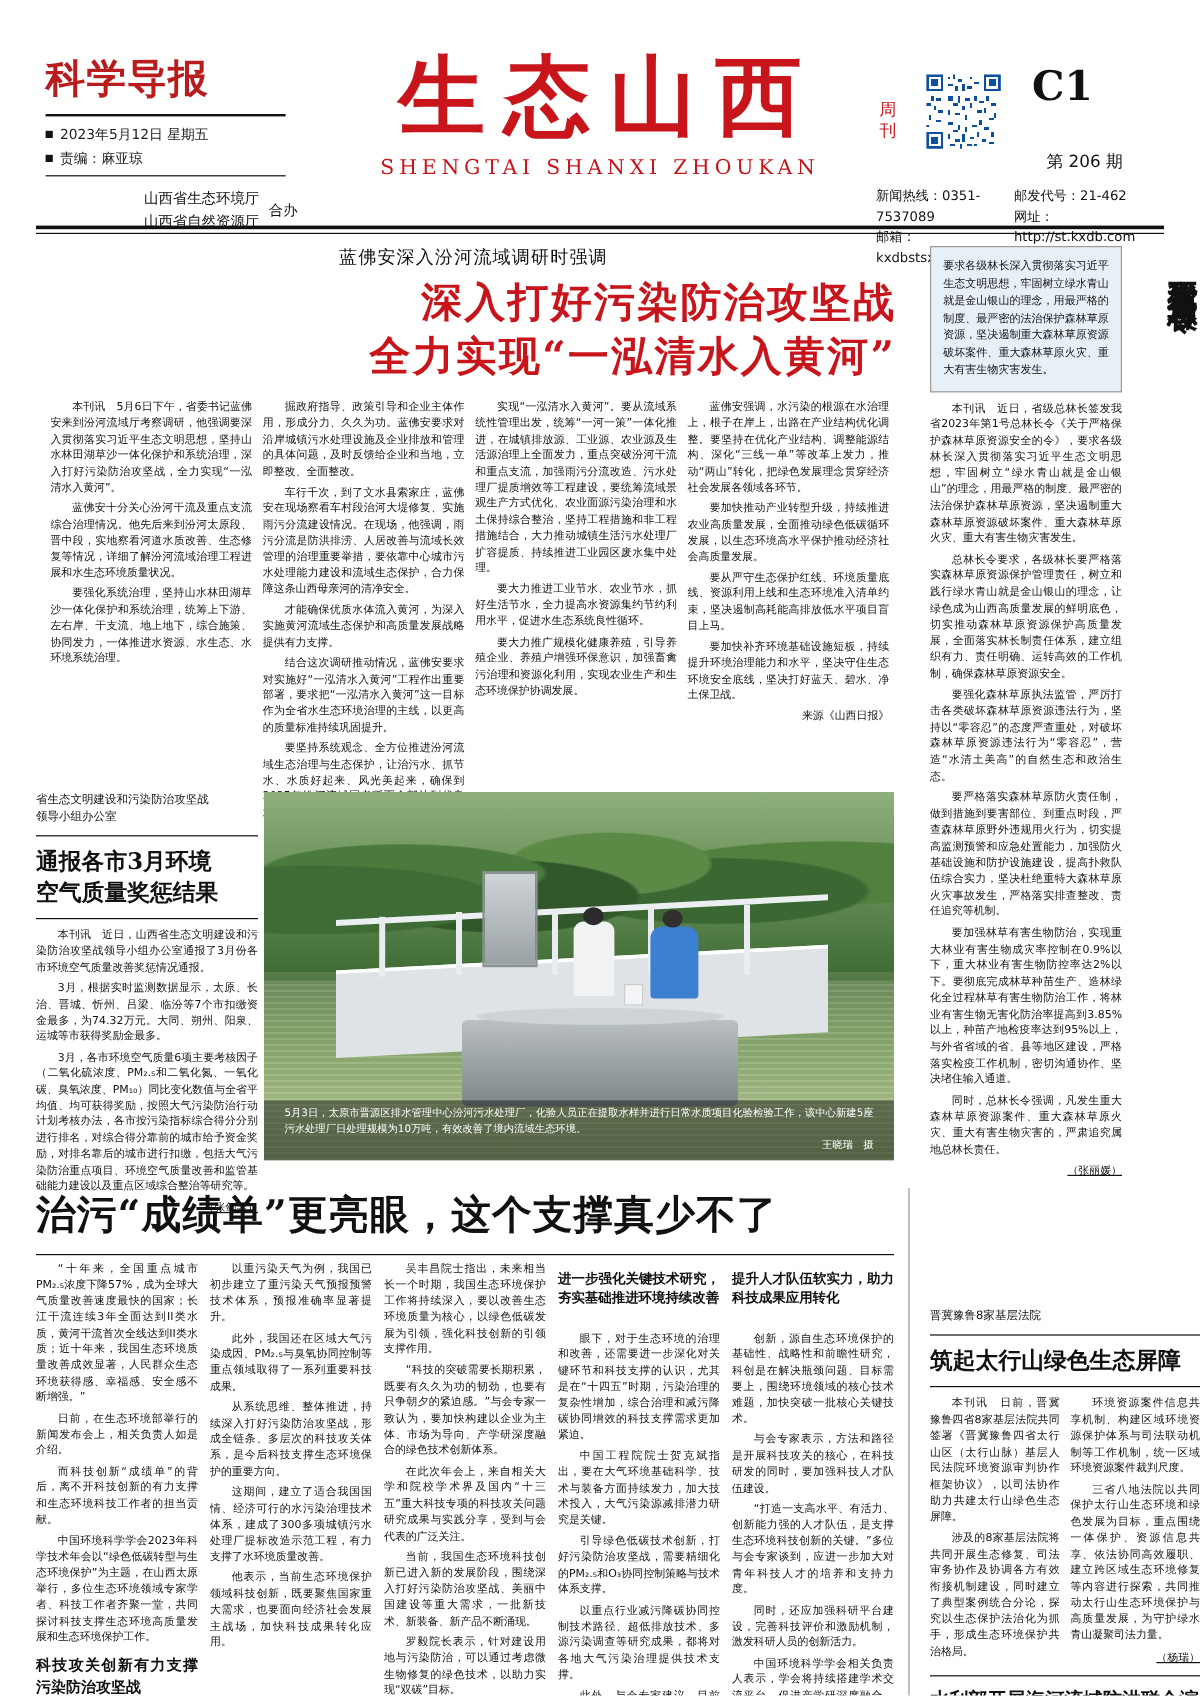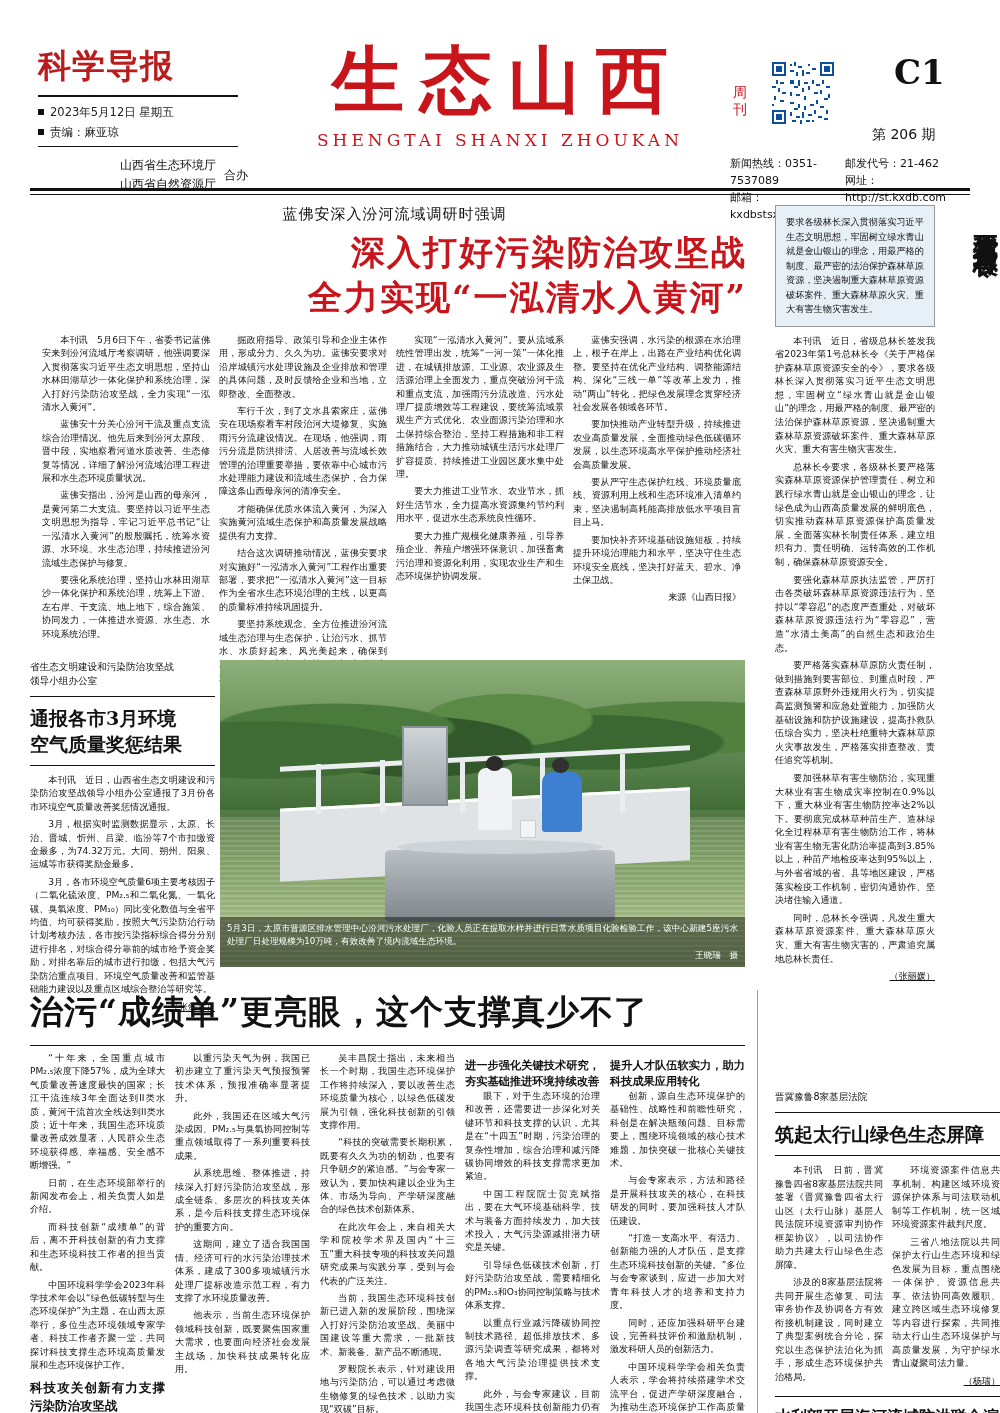--- a/index.html
+++ b/index.html
@@ -19,21 +19,21 @@
   .org .names div{white-space:nowrap;}
   .org .joint{align-self:center;font-size:12px;}
 
   .title-wrap{position:absolute;left:260px;top:44px;width:480px;text-align:center;}
   .big-title{font-family:"DejaVu Serif","Liberation Serif",serif;font-size:72px;font-weight:bold;color:#c8151b;letter-spacing:16px;line-height:1;text-indent:16px;}
   .weekly{position:absolute;right:-8px;top:40px;font-size:14px;color:#c8151b;line-height:17px;width:16px;}
   .pinyin{margin-top:14px;font-size:17px;letter-spacing:4px;color:#c8151b;font-family:"DejaVu Serif","Liberation Serif",serif;}
 
   .qr{position:absolute;left:772px;top:62px;width:62px;height:62px;}
   .qr canvas,.qr .qrbox{width:62px;height:62px;}
-  .issue{position:absolute;left:894px;top:52px;font-size:34px;font-weight:bold;font-family:"DejaVu Serif","Liberation Serif",serif;}
+  .issue{position:absolute;left:860px;top:52px;font-size:34px;font-weight:bold;font-family:"DejaVu Serif","Liberation Serif",serif;}
   .issue-no{position:absolute;left:872px;top:126px;font-size:14px;}
 
   .contact{position:absolute;left:730px;top:155px;width:240px;font-size:11px;line-height:17px;color:#111;display:flex;}
   .contact .c1{width:115px;}
   .contact .c2{width:125px;}
 
   .rule-thick{position:absolute;left:30px;right:30px;top:188px;border-top:3px solid #111;}
   .rule-thin{position:absolute;left:30px;right:30px;top:194px;border-top:1px solid #111;}
 
   
@@ -83,32 +83,32 @@
   .photo .rail1{position:absolute;left:60px;top:96px;width:410px;height:46px;border-top:5px solid #eceff1;border-bottom:4px solid #e3e7ea;transform:skewY(-3deg);}
   .photo .post{position:absolute;width:5px;background:#e9edef;}
   .photo .plat{position:absolute;left:165px;top:190px;width:230px;height:72px;background:linear-gradient(#b9bfc2,#7e868a);border-radius:6px/4px;}
   .photo .plat:after{content:"";position:absolute;left:12px;right:12px;top:-10px;height:14px;background:#cdd3d6;border-radius:50%;}
   .photo .cab{position:absolute;left:182px;top:66px;width:42px;height:76px;background:linear-gradient(#cfd4d7,#9aa1a5);border:2px solid #8b9296;}
   .photo .p1{position:absolute;left:258px;top:108px;width:34px;height:62px;background:#f0f2f4;border-radius:8px 8px 2px 2px;}
   .photo .p1h{position:absolute;left:266px;top:96px;width:17px;height:15px;background:#2b2b2b;border-radius:50%;}
   .photo .p2{position:absolute;left:322px;top:112px;width:40px;height:60px;background:#3d7fd1;border-radius:10px 10px 3px 3px;}
   .photo .p2h{position:absolute;left:332px;top:98px;width:17px;height:15px;background:#30302e;border-radius:50%;}
   .photo .bucket{position:absolute;left:300px;top:160px;width:14px;height:16px;background:#f2f4f5;border:1px solid #ccc;}
-  .caption{position:absolute;left:0;bottom:0;width:100%;background:rgba(0,0,0,.42);color:#fff;font-size:8.6px;line-height:12.6px;padding:5px 7px;box-sizing:border-box;text-align:justify;}
+  .caption{position:absolute;left:0;bottom:0;width:100%;background:rgba(0,0,0,.42);color:#fff;font-size:8.6px;line-height:12.6px;padding:5px 17px;box-sizing:border-box;text-align:justify;}
   .cap-credit{text-align:right;font-size:8.6px;margin-top:2px;}
 
   
   .banner{position:absolute;left:0;top:330px;width:715px;text-align:left;}
   .banner .t{font-family:"DejaVu Serif","Liberation Serif",serif;font-size:33px;font-weight:bold;letter-spacing:1px;}
   .banner .rule{border-top:1px solid #111;margin-top:10px;}
 
   .bottom-cols{position:absolute;left:0;top:392px;width:715px;display:flex;gap:10px;}
   .bcol{width:165px;font-size:9.1px;line-height:13.4px;text-align:justify;}
   .bcol p{margin:0 0 4px 0;text-indent:2em;}
-  .bcol h4{font-size:11.2px;margin:6px 0 0;font-weight:bold;text-indent:0;line-height:16px;}
+  .bcol h4{font-size:11.2px;margin:6px 0 20px;font-weight:bold;text-indent:0;line-height:16px;}
   .bcol h3{font-size:12.5px;margin:7px 0 5px;font-weight:bold;text-indent:0;line-height:18px;color:#111;}
 
   .vline{position:absolute;left:727px;top:0;bottom:0;border-left:1px solid #999;}
   .rrail{position:absolute;left:745px;width:225px;}
   .rrail p{margin:0 0 4px 0;text-indent:2em;font-size:9.1px;line-height:13.5px;text-align:justify;}
   .two{display:flex;gap:9px;}
   .two .c{width:108px;}
 </style>
 </head>
 <body>
@@ -234,21 +234,20 @@
     <div class="lead">
       <div class="kicker">蓝佛安深入汾河流域调研时强调</div>
       <div class="headline">
         <div>深入打好污染防治攻坚战</div>
         <div>全力实现“一泓清水入黄河”</div>
       </div>
       <div class="cols">
         <div class="col">
           <p>本刊讯　5月6日下午，省委书记蓝佛安来到汾河流域厅考察调研，他强调要深入贯彻落实习近平生态文明思想，坚持山水林田湖草沙一体化保护和系统治理，深入打好污染防治攻坚战，全力实现“一泓清水入黄河”。</p>
           <p>蓝佛安十分关心汾河干流及重点支流综合治理情况。他先后来到汾河太原段、晋中段，实地察看河道水质改善、生态修复等情况，详细了解汾河流域治理工程进展和水生态环境质量状况。</p>
-          <p>蓝佛安指出，汾河是山西的母亲河，是黄河第二大支流。要坚持以习近平生态文明思想为指导，牢记习近平总书记“让一泓清水入黄河”的殷殷嘱托，统筹水资源、水环境、水生态治理，持续推进汾河流域生态保护与修复。</p>
           <p>要强化系统治理，坚持山水林田湖草沙一体化保护和系统治理，统筹上下游、左右岸、干支流、地上地下，综合施策、协同发力，一体推进水资源、水生态、水环境系统治理。</p>
         </div>
         <div class="col">
           <p>掘政府指导、政策引导和企业主体作用，形成分力、久久为功。蓝佛安要求对沿岸城镇污水处理设施及企业排放和管理的具体问题，及时反馈给企业和当地，立即整改、全面整改。</p>
           <p>车行千次，到了文水县索家庄，蓝佛安在现场察看车村段治河大堤修复、实施雨污分流建设情况。在现场，他强调，雨污分流是防洪排涝、人居改善与流域长效管理的治理重要举措，要依靠中心城市污水处理能力建设和流域生态保护，合力保障这条山西母亲河的清净安全。</p>
           <p>才能确保优质水体流入黄河，为深入实施黄河流域生态保护和高质量发展战略提供有力支撑。</p>
           <p>结合这次调研推动情况，蓝佛安要求对实施好“一泓清水入黄河”工程作出重要部署，要求把“一泓清水入黄河”这一目标作为全省水生态环境治理的主线，以更高的质量标准持续巩固提升。</p>
           <p>要坚持系统观念、全方位推进汾河流域生态治理与生态保护，让治污水、抓节水、水质好起来、风光美起来，确保到2025年汾河流域国考断面全部达到优良水质，真正实现“一泓清水入黄河”。</p>
         </div>
         <div class="col">

